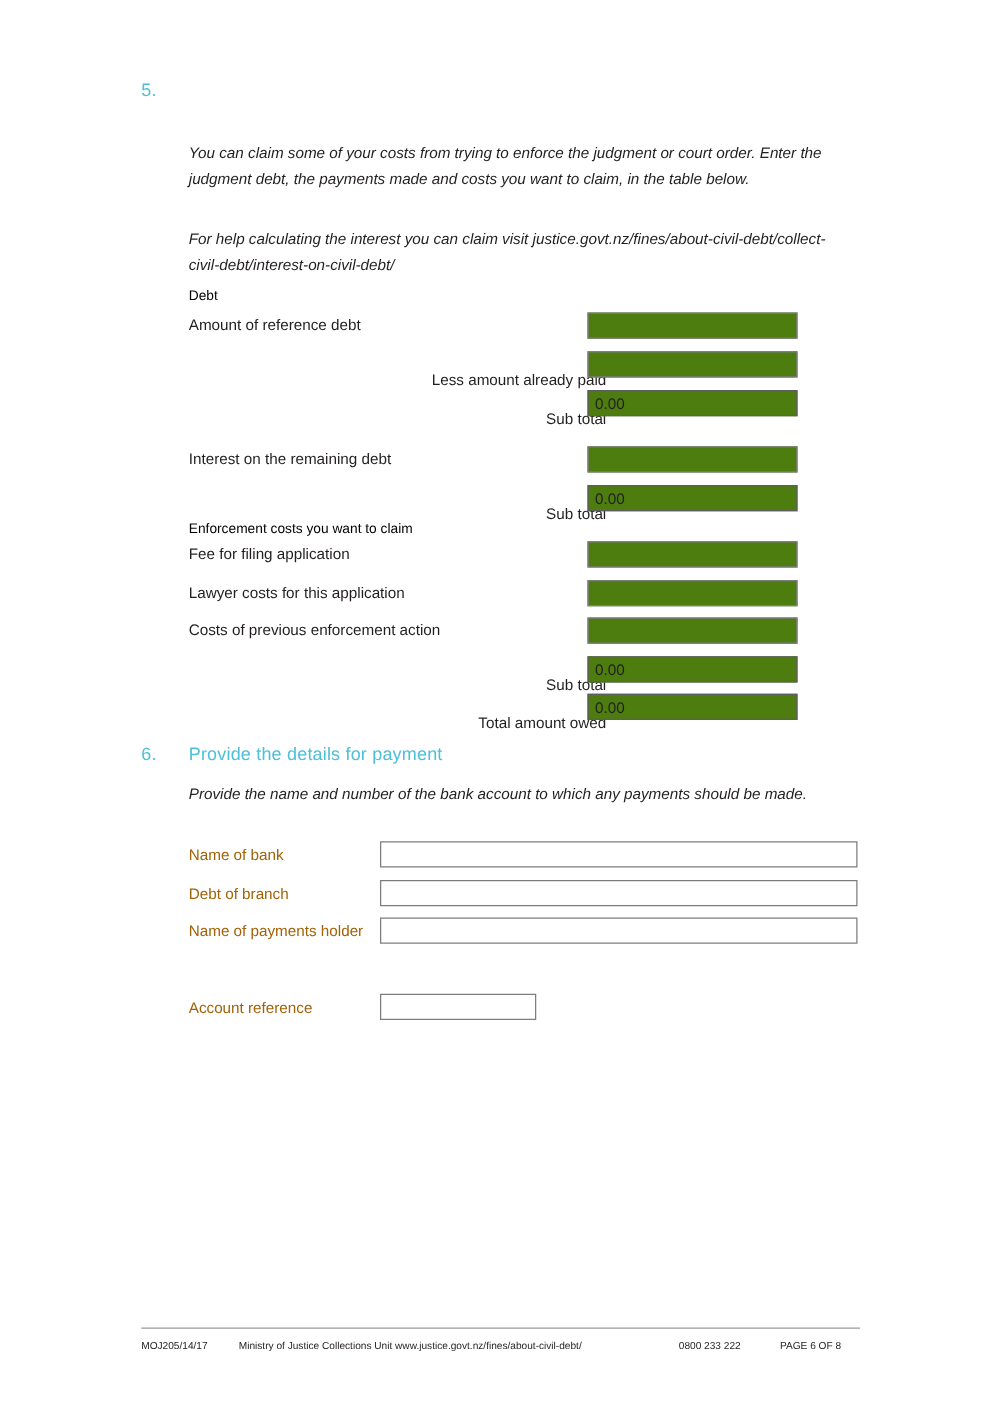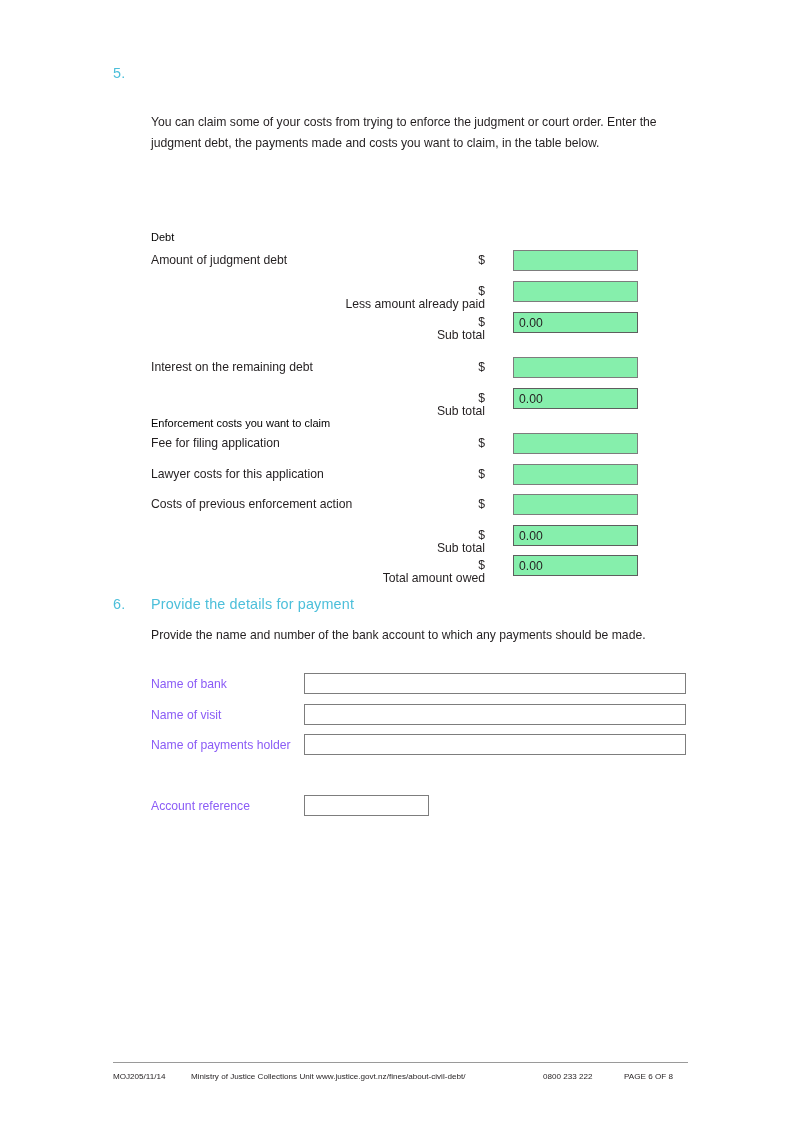--- a/index.html
+++ b/index.html
@@ -44,20 +44,21 @@
   }
 
   
   .para {
     position: absolute;
     left: 151px;
     font-size: 12.2px;
     line-height: 20.5px;
     color: #231f20;
     width: 520px;
+    font-style: italic;
   }
   .plain-label {
     position: absolute;
     left: 151px;
     font-size: 11px;
     line-height: 16px;
     color: #000000;
     white-space: nowrap;
   }
 
@@ -88,25 +89,25 @@
     right: 153px;
     top: 2px;
     font-size: 12.2px;
     line-height: 17px;
     color: #231f20;
   }
   .field {
     position: absolute;
     right: 0;
     top: 0;
-    width: 125px;
+    width: 168px;
     height: 21px;
     box-sizing: border-box;
     border: 1px solid #7d7d7d;
-    background: #86efac;
+    background: #4d7c0f;
   }
   .field.calc {
     border: 1px solid #5e5e5e;
   }
   .field-text {
     display: block;
     padding: 3px 0 0 5px;
     font-size: 12.2px;
     line-height: 15px;
     color: #231f20;
@@ -118,21 +119,21 @@
     position: absolute;
     left: 151px;
     height: 22px;
   }
   .bank-label {
     position: absolute;
     left: 0;
     top: 3px;
     font-size: 12.2px;
     line-height: 16px;
-    color: #8b5cf6;
+    color: #a16207;
     white-space: nowrap;
   }
   .bank-field {
     position: absolute;
     height: 21px;
     box-sizing: border-box;
     border: 1px solid #7d7d7d;
     background: #ffffff;
   }
 
@@ -167,25 +168,26 @@
 
 <div class="page">
 
   <div class="section" style="top:63px;">
     <div class="section-head">
       <div class="section-num">5.</div>
     </div>
   </div>
 
   <div class="para" style="top:112px;">You can claim some of your costs from trying to enforce the judgment or court order. Enter the judgment debt, the payments made and costs you want to claim, in the table below.</div>
+  <div class="para" style="top:181px;">For help calculating the interest you can claim visit justice.govt.nz/fines/about-civil-debt/collect-civil-debt/interest-on-civil-debt/</div>
 
   <div class="plain-label" style="top:229px;">Debt</div>
 
   <div class="row" style="top:250px;">
-    <span class="row-label">Amount of judgment debt</span>
+    <span class="row-label">Amount of reference debt</span>
     <span class="currency">$</span>
     <div class="field">
       <span class="field-text"></span>
     </div>
   </div>
 
   <div class="row" style="top:281px;">
     <span class="row-label right">Less amount already paid</span>
     <span class="currency">$</span>
     <div class="field">
@@ -269,21 +271,21 @@
   <div class="para" style="top:625px;">Provide the name and number of the bank account to which any payments should be made.</div>
 
   <div class="bank-row" style="top:673px; width:535px;">
     <span class="bank-label">Name of bank</span>
     <div class="bank-field" style="left:153px; width:382px;">
       <span class="field-text"></span>
     </div>
   </div>
 
   <div class="bank-row" style="top:704px; width:535px;">
-    <span class="bank-label">Name of visit</span>
+    <span class="bank-label">Debt of branch</span>
     <div class="bank-field" style="left:153px; width:382px;">
       <span class="field-text"></span>
     </div>
   </div>
 
   <div class="bank-row" style="top:734px; width:535px;">
     <span class="bank-label">Name of payments holder</span>
     <div class="bank-field" style="left:153px; width:382px;">
       <span class="field-text"></span>
     </div>
@@ -292,19 +294,19 @@
 
   <div class="bank-row" style="top:795px; width:278px;">
     <span class="bank-label">Account reference</span>
     <div class="bank-field" style="left:153px; width:125px;">
       <span class="field-text"></span>
     </div>
   </div>
 
   <div class="footer-rule"></div>
   <div class="footer">
-    <span class="f-code">MOJ205/11/14</span>
+    <span class="f-code">MOJ205/14/17</span>
     <span class="f-body">Ministry of Justice Collections Unit www.justice.govt.nz/fines/about-civil-debt/</span>
     <span class="f-phone">0800 233 222</span>
     <span class="f-page">PAGE 6 OF 8</span>
   </div>
 
 </div>
 
 </body></html>

